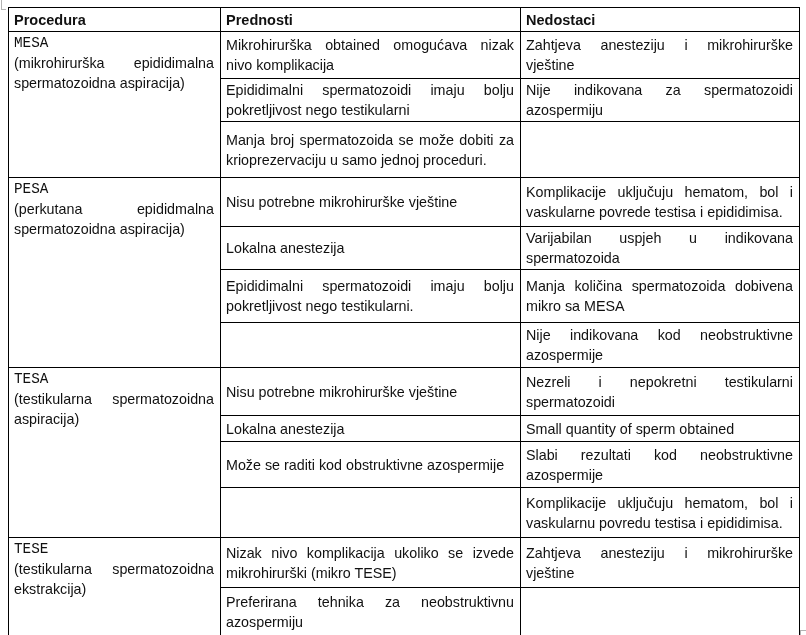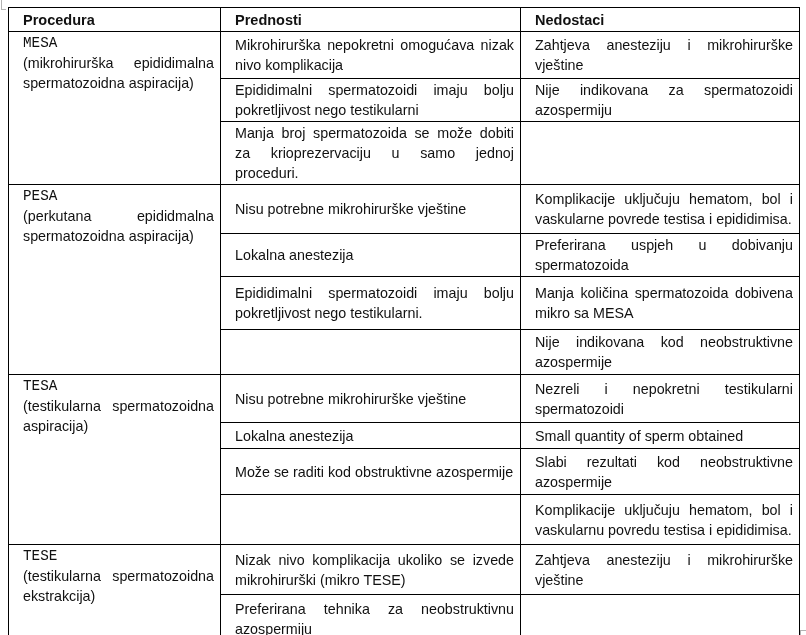--- a/index.html
+++ b/index.html
@@ -14,21 +14,21 @@
   table.proc-table {
     position: absolute; left: 8px; top: 7px;
     width: 791px;
     border-collapse: collapse;
     table-layout: fixed;
   }
   th, td {
     border: 1px solid #000000;
     font-size: 14.3px;
     line-height: 20px;
-    padding: 1px 6px 1px 14px;
+    padding: 1px 6px 1px 5px;
     overflow: hidden;
     word-spacing: normal;
   }
   th {
     font-weight: bold;
     font-size: 14.5px;
     text-align: left;
     vertical-align: middle;
     padding-top: 2px;
   }
@@ -70,21 +70,21 @@
       <th>Procedura</th>
       <th>Prednosti</th>
       <th>Nedostaci</th>
     </tr>
 
     <tr class="h47">
       <td class="proc-cell" rowspan="3">
         <div class="proc-name">MESA</div>
         <div class="proc-desc">(mikrohirurška epididimalna spermatozoidna aspiracija)</div>
       </td>
-      <td class="pros-cell">Mikrohirurška nepokretni omogućava nizak nivo komplikacija</td>
+      <td class="pros-cell">Mikrohirurška obtained omogućava nizak nivo komplikacija</td>
       <td class="cons-cell">Zahtjeva anesteziju i mikrohirurške vještine</td>
     </tr>
     <tr class="h40">
       <td class="pros-cell">Epididimalni spermatozoidi imaju bolju pokretljivost nego testikularni</td>
       <td class="cons-cell">Nije indikovana za spermatozoidi azospermiju</td>
     </tr>
     <tr class="h56">
       <td class="pros-cell">Manja broj spermatozoida se može dobiti za krioprezervaciju u samo jednoj proceduri.</td>
       <td class="cons-cell"></td>
     </tr>
@@ -92,21 +92,21 @@
     <tr class="h49">
       <td class="proc-cell" rowspan="4">
         <div class="proc-name">PESA</div>
         <div class="proc-desc">(perkutana epididmalna spermatozoidna aspiracija)</div>
       </td>
       <td class="pros-cell">Nisu potrebne mikrohirurške vještine</td>
       <td class="cons-cell">Komplikacije uključuju hematom, bol i vaskularne povrede testisa i epididimisa.</td>
     </tr>
     <tr class="h43">
       <td class="pros-cell">Lokalna anestezija</td>
-      <td class="cons-cell">Preferirana uspjeh u dobivanju spermatozoida</td>
+      <td class="cons-cell">Varijabilan uspjeh u indikovana spermatozoida</td>
     </tr>
     <tr class="h53">
       <td class="pros-cell">Epididimalni spermatozoidi imaju bolju pokretljivost nego testikularni.</td>
       <td class="cons-cell">Manja količina spermatozoida dobivena mikro sa MESA</td>
     </tr>
     <tr class="h45">
       <td class="pros-cell"></td>
       <td class="cons-cell">Nije indikovana kod neobstruktivne azospermije</td>
     </tr>
 

